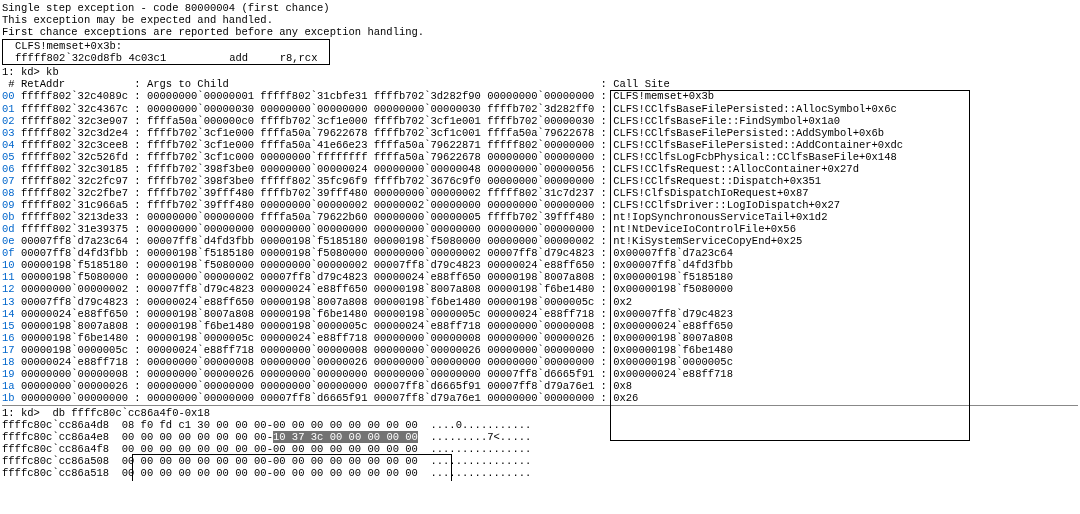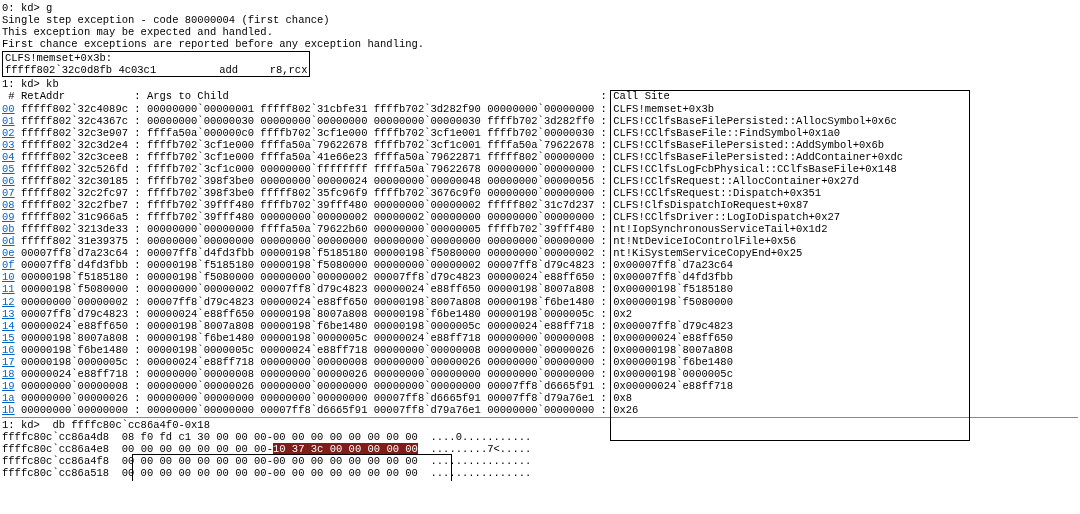--- a/index.html
+++ b/index.html
@@ -15,51 +15,49 @@
       color: #000000;
       padding: 2px;
       white-space: nowrap;
       overflow: hidden;
     }
     .line {
       white-space: pre;
     }
     .link-index {
       color: #0066cc;
-      text-decoration: underline;
       cursor: pointer;
     }
     .box {
       border: 1px solid #000000;
       display: inline-block;
-      padding: 0 2px;
+      padding: 0 12px;
       margin: 1px 0;
     }
     .container {
       position: relative;
     }
     .highlight {
-      background-color: #7f1d1d;
+      background-color: #737373;
       color: #ffffff;
     }
     .stack-row {
       white-space: pre;
     }
     .divider {
       border-top: 1px solid #888888;
       margin: 1px 0;
       width: 100%;
     }
   </style>
 </head>
 <body>
 
 <div class="container">
   <div>
-    <div class="line">0: kd&gt; g</div>
     <div class="line">Single step exception - code 80000004 (first chance)</div>
     <div class="line">This exception may be expected and handled.</div>
     <div class="line">First chance exceptions are reported before any exception handling.</div>
   </div>
 
   <div class="box">
     <div class="line">CLFS!memset+0x3b:</div>
     <div class="line">fffff802`32c0d8fb 4c03c1          add     r8,rcx</div>
   </div>
 
@@ -96,20 +94,21 @@
     </div>
 
   <div class="divider"></div>
 
   <div class="line">1: kd&gt;  db ffffc80c`cc86a4f0-0x18</div>
 
   <div id="memory-dump">
       <div class="line">ffffc80c`cc86a4d8  08 f0 fd c1 30 00 00 00-00 00 00 00 00 00 00 00  ....0...........</div>
       <div class="line"><span>ffffc80c`cc86a4e8  </span><span>00 00 00 00 00 00 00 00-</span><span class="highlight">10 37 3c 00 00 00 00 00</span><span>  .........7&lt;.....</span></div>
       <div class="line">ffffc80c`cc86a4f8  00 00 00 00 00 00 00 00-00 00 00 00 00 00 00 00  ................</div>
+      <div class="line">ffffc80c`cc86a508  00 00 00 00 00 00 00 00-00 00 00 00 00 00 00 00  ................</div>
       <div class="line">ffffc80c`cc86a518  00 00 00 00 00 00 00 00-00 00 00 00 00 00 00 00  ................</div>
     </div>
 
   
   
 
   
 <div style="position: absolute; left: 608px; top: 88px; width: 360px; height: 351px; border: 1px solid rgb(0, 0, 0); pointer-events: none;"></div><div style="position: absolute; left: 130px; top: 452px; width: 320px; height: 38px; border: 1px solid rgb(0, 0, 0); pointer-events: none;"></div></div>
 
 </body></html>

